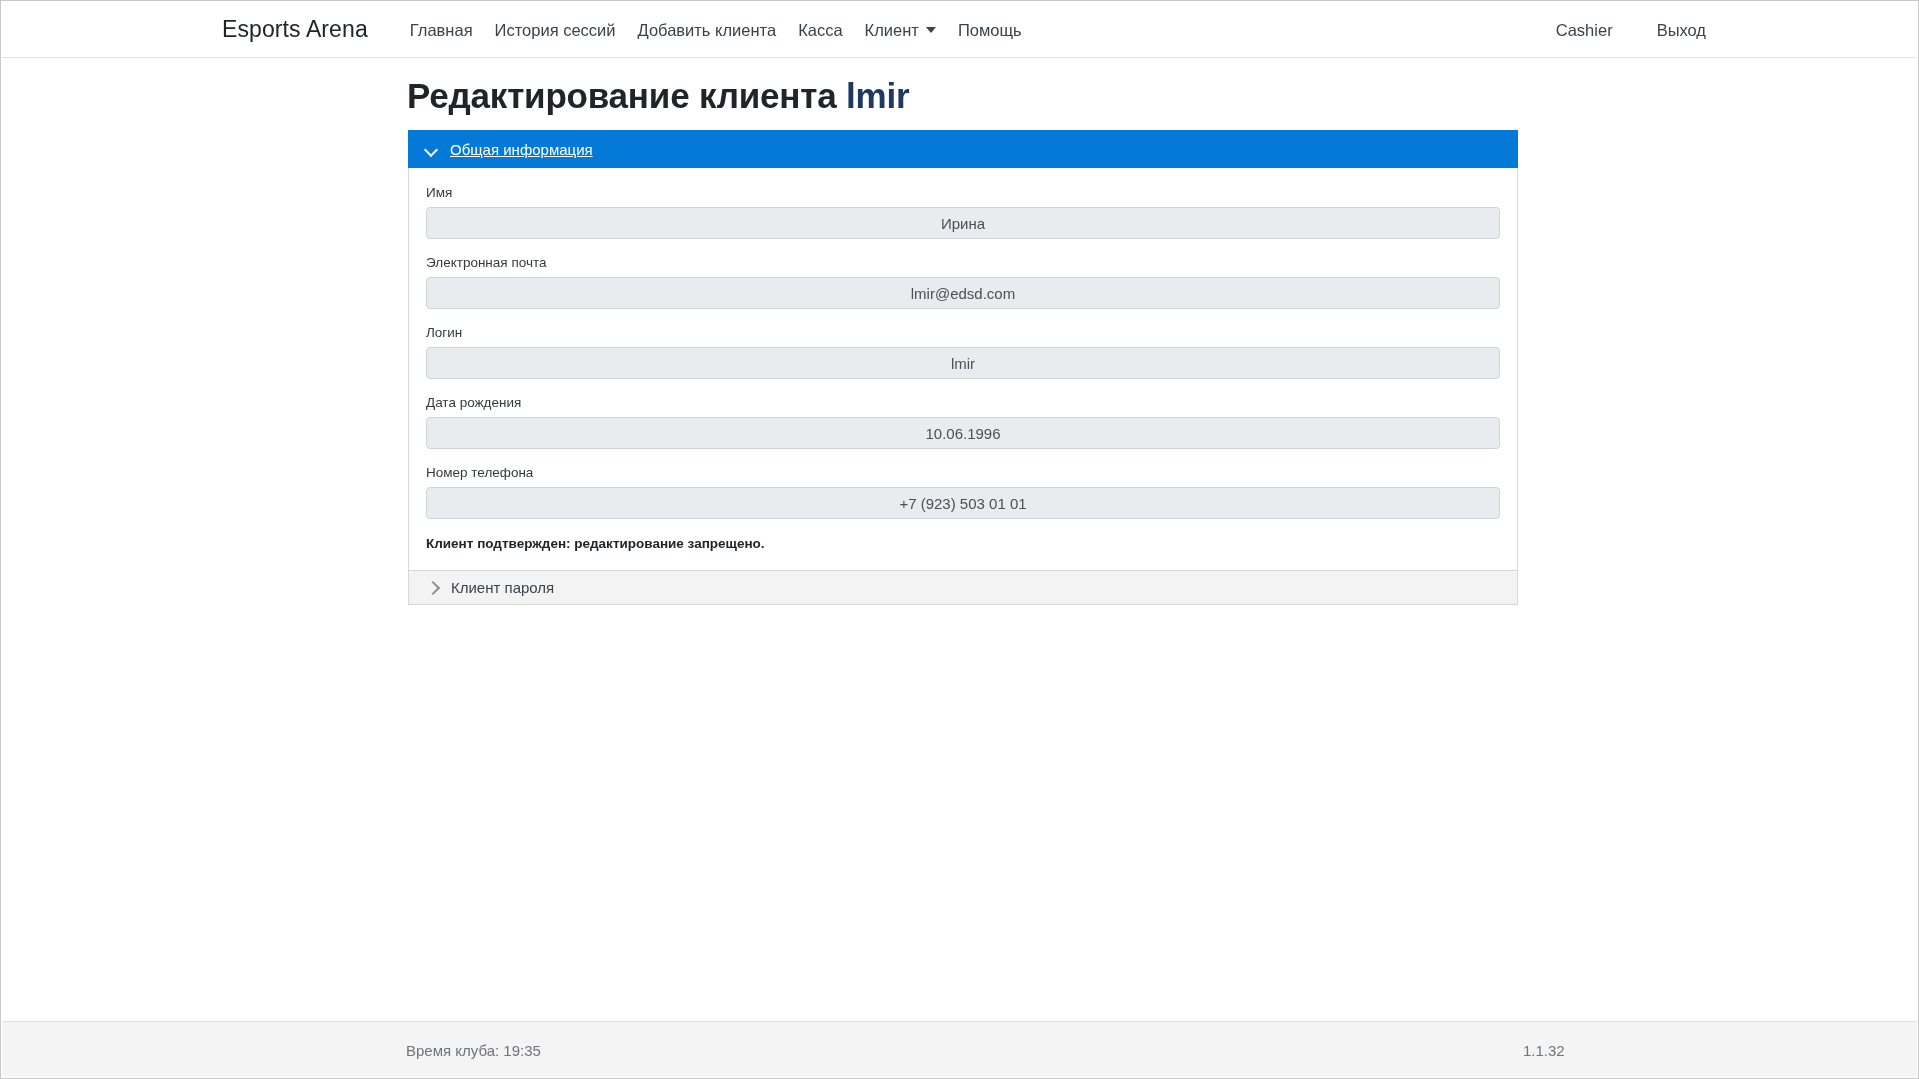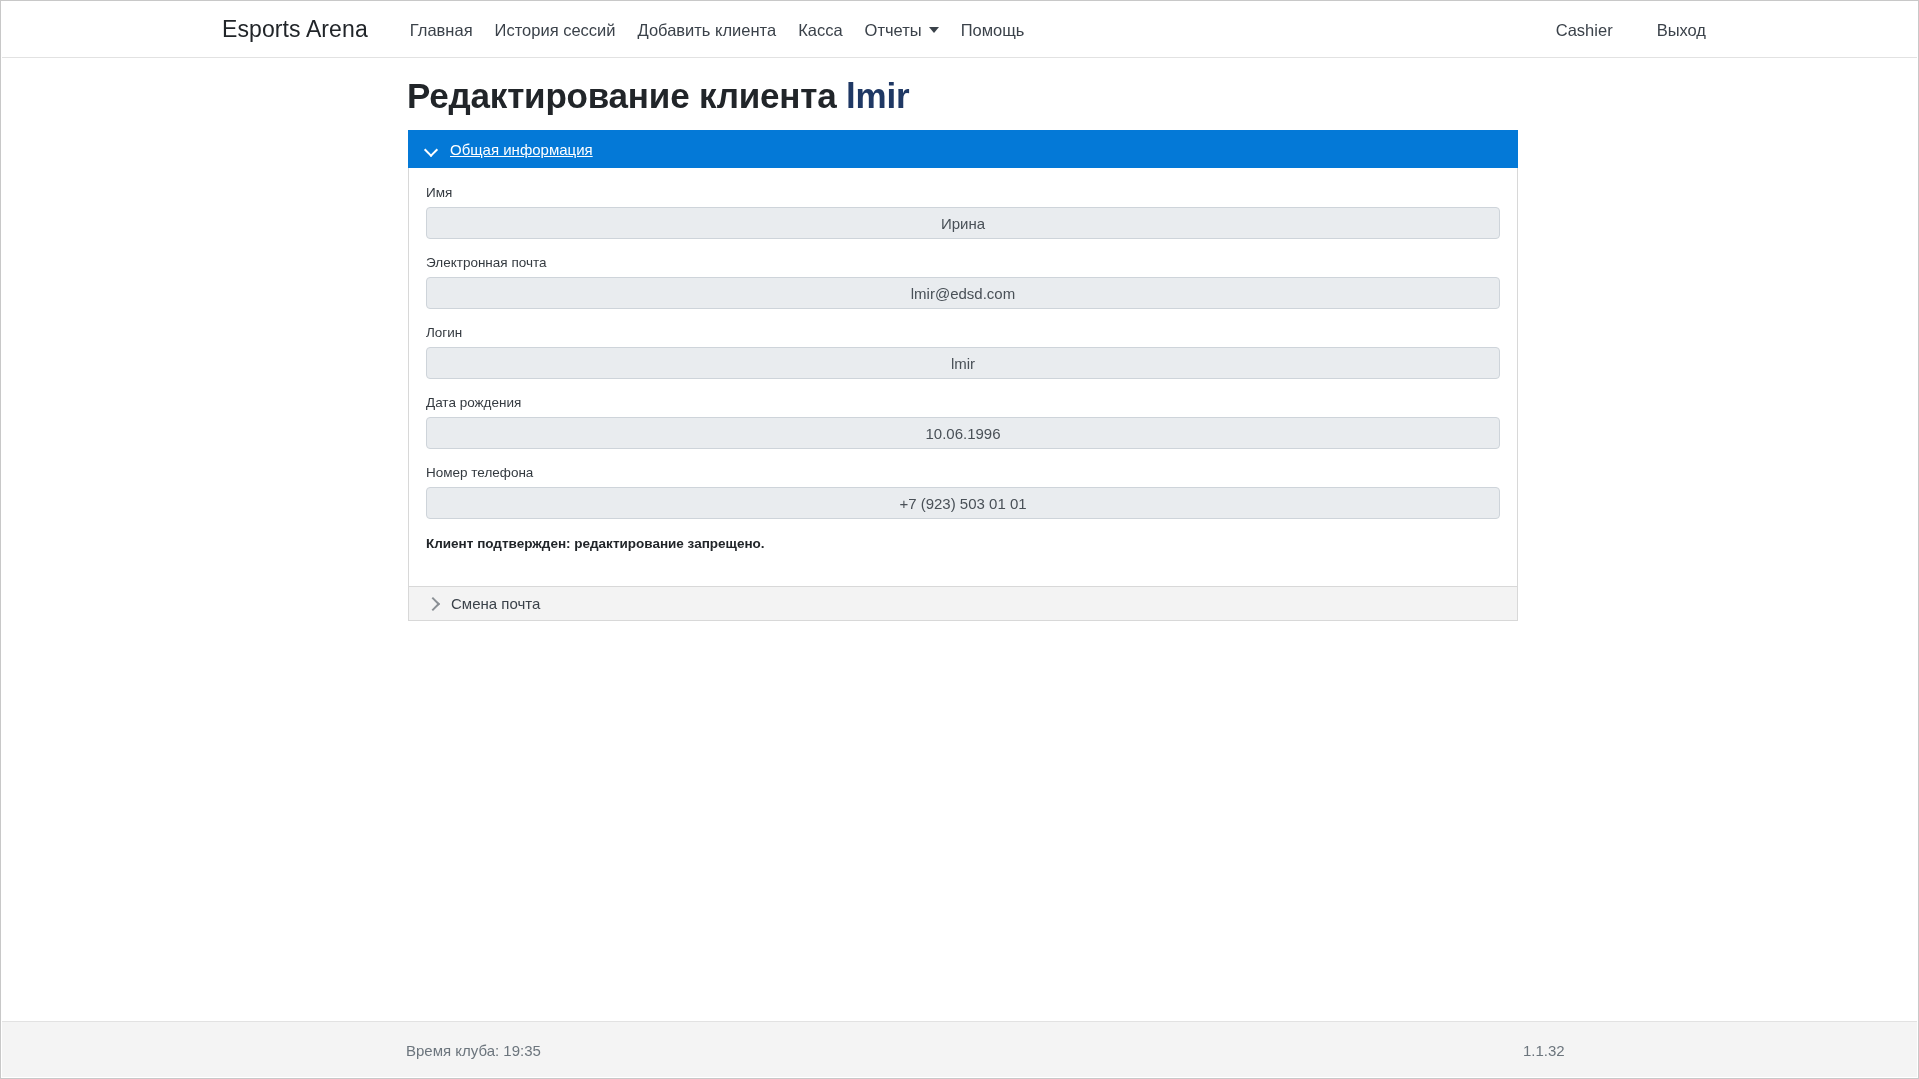--- a/index.html
+++ b/index.html
@@ -157,21 +157,21 @@
   }
   .chev.right::before {
     transform: rotate(-45deg);
     left: 2px;
     top: 2px;
   }
 
   .card-body {
     border: 1px solid #d8d8d8;
     border-top: none;
-    padding: 16px 17px 20px 17px;
+    padding: 16px 17px 4px 17px;
     box-sizing: border-box;
     background: #ffffff;
   }
 
   .form-group {
     margin-bottom: 15px;
   }
   .form-label {
     font-size: 13.5px;
     color: #343a40;
@@ -258,21 +258,21 @@
 
   <div class="navbar">
     <div class="nav-inner">
       <span class="brand">Esports Arena</span>
       <div class="nav-links">
         <span class="nav-link">Главная</span>
         <span class="nav-link">История сессий</span>
         <span class="nav-link">Добавить клиента</span>
         <span class="nav-link">Касса</span>
         <span class="nav-link with-caret">
-          <span>Отчеты</span>
+          <span>Клиент</span>
           <span class="caret"></span>
         </span>
         <span class="nav-link">Помощь</span>
       </div>
       <div class="nav-right">
         <span class="nav-link">Cashier</span>
         <span class="nav-link">Выход</span>
       </div>
     </div>
   </div>
@@ -316,21 +316,21 @@
         <div class="form-group">
           <label class="form-label">Номер телефона</label>
           <input class="form-control" type="text" readonly="" value="+7 (923) 503 01 01" style="">
         </div>
 
         <div class="locked-note">Клиент подтвержден: редактирование запрещено.</div>
       </div>
 
       <div class="accordion-header-closed">
         <span class="chev right"></span>
-        <span>Смена почта</span>
+        <span>Клиент пароля</span>
       </div>
 
     </div>
   </div>
 
   <div class="footer">
     <span class="footer-left">Время клуба: 19:35</span>
     <span class="footer-right">1.1.32</span>
   </div>
 

